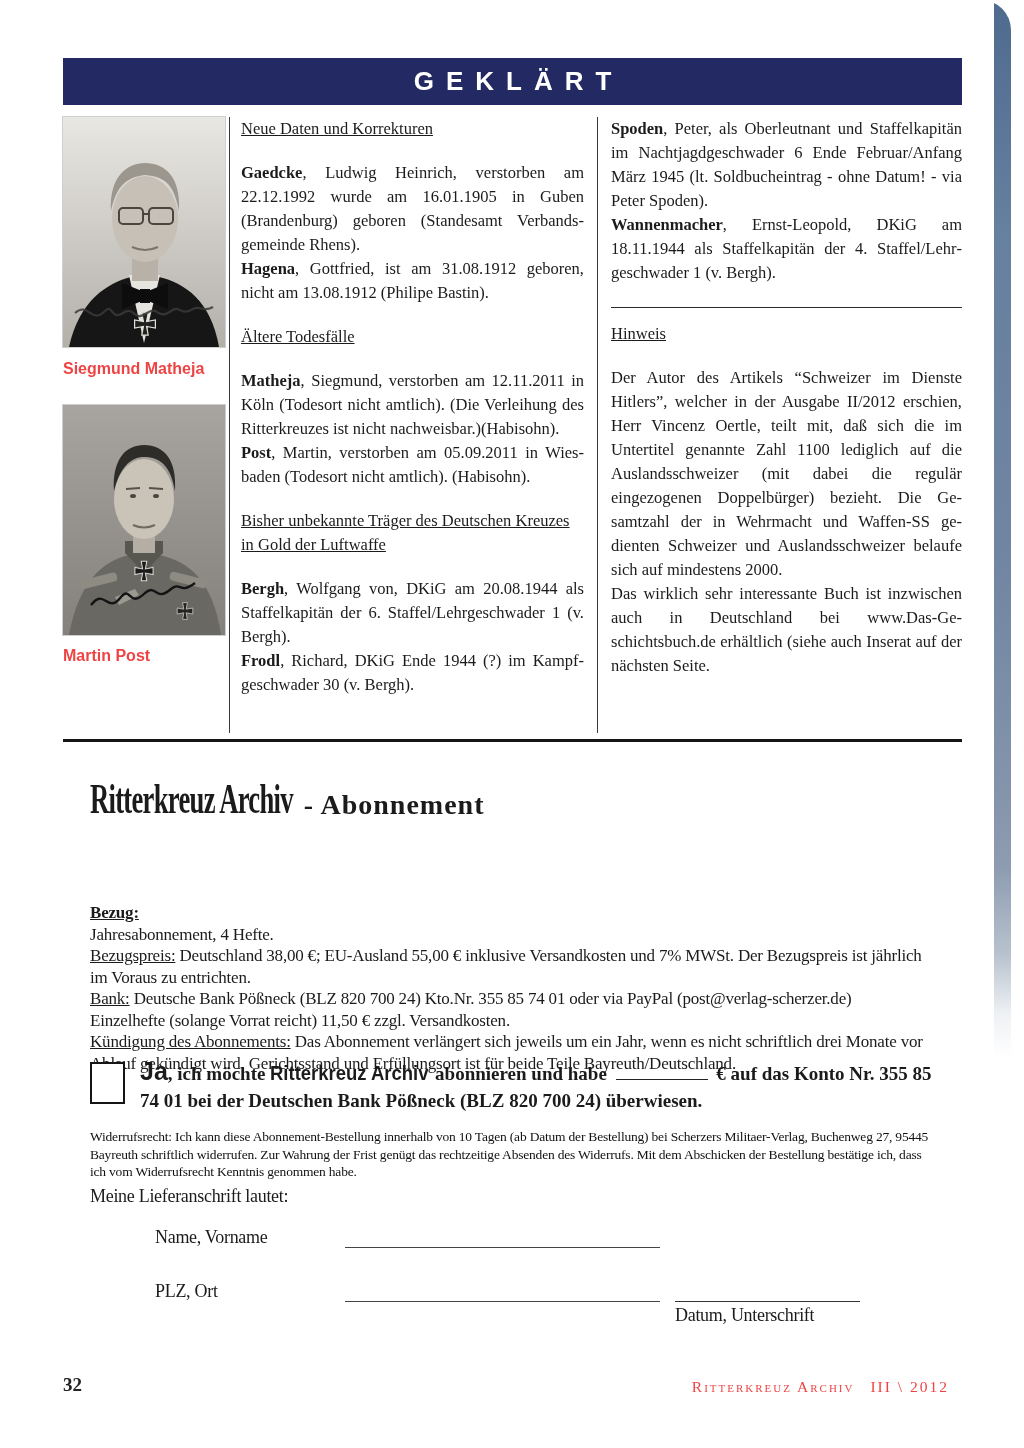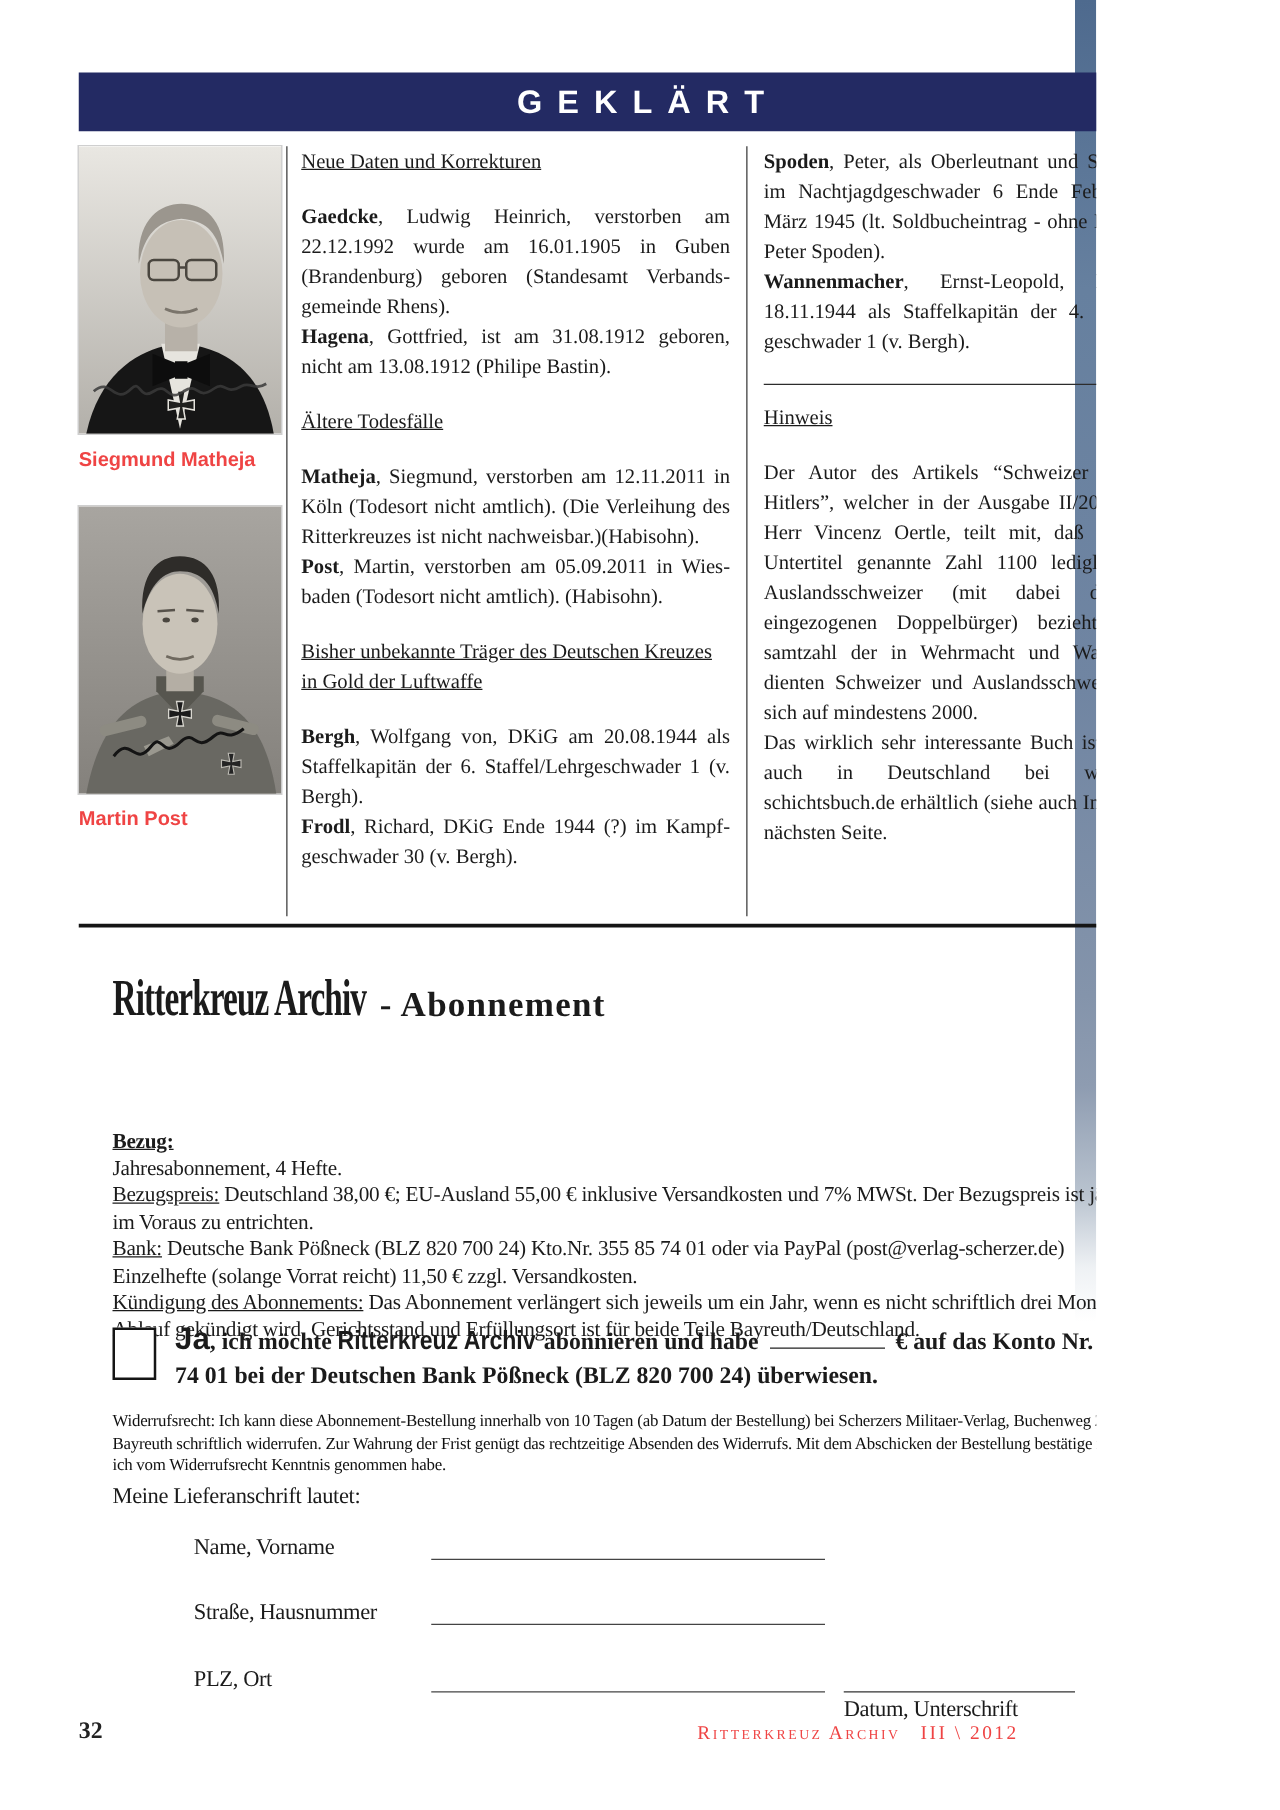--- a/index.html
+++ b/index.html
@@ -1,17 +1,17 @@
 <!DOCTYPE html>
 <html><head>
 <meta charset="utf-8">
 <style>
   html,body{margin:0;padding:0;background:#ffffff;}
-  .page{position:relative;width:877px;height:1448px;background:#ffffff;overflow:hidden;
-        font-family:"Liberation Serif",serif;color:#1b1b1b;}
+  .page{position:relative;width:1011px;height:1448px;background:#ffffff;overflow:hidden;
+        font-family:"Liberation Serif",serif;color:#1b1b1b;border-radius:30px;}
   .edge-gradient{position:absolute;top:0;right:0;width:17px;height:1448px;
         background:linear-gradient(180deg,#4e6a8e 0%,#66809f 16%,#7085a2 38%,#8494ab 55%,
                    #8e9cb1 60%,#b9c3cf 66%,#eef1f4 70%,#ffffff 73%);}
   .header-bar{position:absolute;left:63px;top:58px;width:899px;height:47px;
         display:flex;align-items:center;justify-content:center;
         font-family:"Liberation Sans",sans-serif;font-weight:bold;font-size:26px;
         letter-spacing:12px;text-indent:12px;}
   
   .content{position:absolute;left:63px;top:117px;width:899px;height:618px;}
   .vdiv{position:absolute;top:0;height:616px;width:1px;background:#3a3a3a;}
@@ -188,24 +188,20 @@
   </div>
 
   <div class="widerruf">Widerrufsrecht: Ich kann diese Abonnement-Bestellung innerhalb von 10 Tagen (ab Datum der Bestellung) bei Scherzers Militaer-Verlag, Buchenweg 27, 95445 Bayreuth schriftlich widerrufen. Zur Wahrung der Frist genügt das rechtzeitige Absenden des Widerrufs. Mit dem Abschicken der Bestellung bestätige ich, dass ich vom Widerrufsrecht Kenntnis genommen habe.</div>
 
   <div class="addr">
     <div class="addr-heading">Meine Lieferanschrift lautet:</div>
     <div class="addr-row">
       <span class="lbl">Name,  Vorname</span>
       <span class="field-line"></span>
     </div>
-    <div class="addr-row r2">
-      <span class="lbl">Straße, Hausnummer</span>
-      <span class="field-line"></span>
-    </div>
     <div class="addr-row r3">
       <span class="lbl">PLZ, Ort</span>
       <span class="field-line"></span>
       <span class="field-line sig"></span>
     </div>
     <div class="sig-label">Datum, Unterschrift</div>
   </div>
 
   <div class="page-num">32</div>
   <div class="journal-line">

